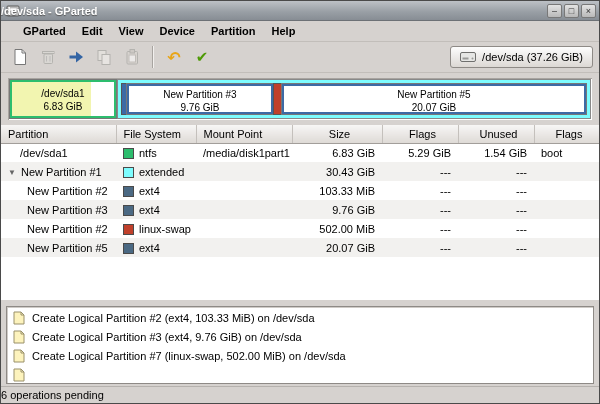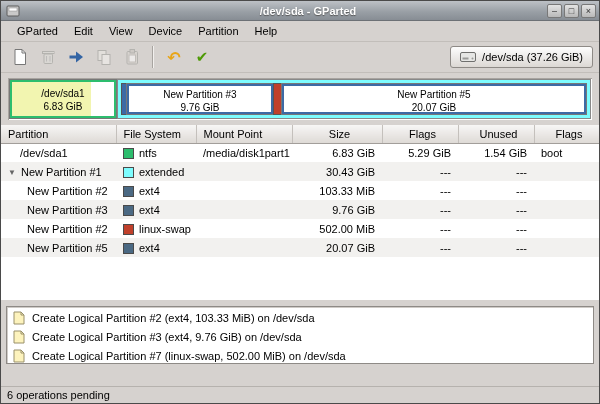--- a/index.html
+++ b/index.html
@@ -19,37 +19,38 @@
   
   .titlebar {
     height: 20px; flex: 0 0 20px;
     background: linear-gradient(#bdc1c6, #9aa0a6 55%, #878d94);
     display: flex; align-items: center;
     position: relative;
     border-bottom: 1px solid #6d7176;
   }
   .title-icon { margin-left: 4px; display: inline-flex; }
   .title-text {
-    position: absolute; left: 16px; right: 0; text-align: center;
+    position: absolute; left: 0; right: 0; 
     color: #fff; font-weight: bold; font-size: 11px;
     text-shadow: 0 1px 1px #555;
   }
   .win-btns { margin-left: auto; display: flex; gap: 2px; padding-right: 3px; position: relative; }
   .wbtn {
     width: 15px; height: 14px; border: 1px solid #787878;
     background: linear-gradient(#e3e3e3, #b9b9b9);
     border-radius: 2px; font-size: 9px; line-height: 12px;
     text-align: center; color: #333; cursor: default;
   }
   
   .menubar {
     height: 21px; flex: 0 0 21px;
     display: flex; align-items: center;
     background: #d6d2cf; border-bottom: 1px solid #c2beba;
-    padding-left: 8px;
+    padding-left: 14px;
+    font-weight: bold;
   }
   .menu-item { padding: 3px 8px; }
   
   .toolbar {
     height: 31px; flex: 0 0 31px;
     display: flex; align-items: center;
     padding: 0 6px; gap: 2px;
     border-bottom: 1px solid #c2beba;
   }
   .tbtn {
@@ -128,31 +129,31 @@
   .ind-c { padding-left: 26px !important; }
   .expander {
     display: inline-block; width: 13px; color: #666;
     font-size: 8px; vertical-align: 1px;
   }
   
   .splitter { height: 6px; flex: 0 0 6px; }
   
   .ops-wrap { flex: 0 0 80px; height: 80px; padding: 0 5px; }
   .ops {
-    height: 58px; background: #fff;
+    height: 78px; background: #fff;
     border: 1px solid #8e8a86;
     box-shadow: inset 1px 1px 0 #cfcbc7;
     overflow: hidden; padding-top: 1px;
   }
   .op-item { height: 19px; display: flex; align-items: center; gap: 6px; padding: 0 5px; }
   
   .statusbar {
     flex: 0 0 17px; height: 17px;
     border-top: 1px solid #b6b2ae;
-    display: flex; align-items: center; padding: 0 6px;
+    display: flex; align-items: center; padding: 0 0;
     font-size: 11px;
   }
   svg { display: block; }
 </style>
 </head>
 <body>
 
 <div class="window">
 
   <div class="titlebar">

